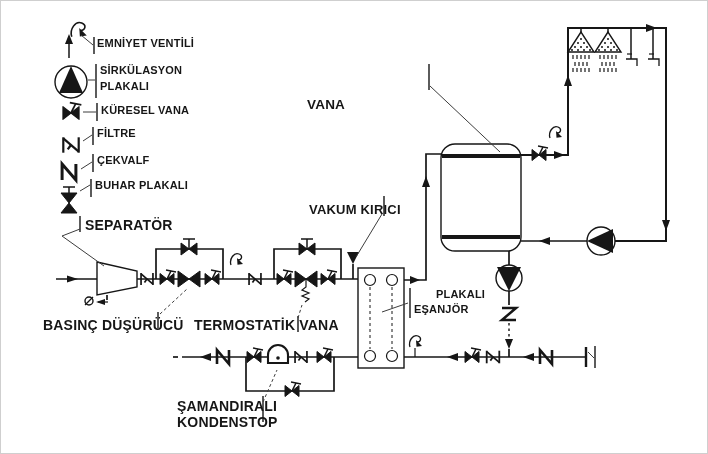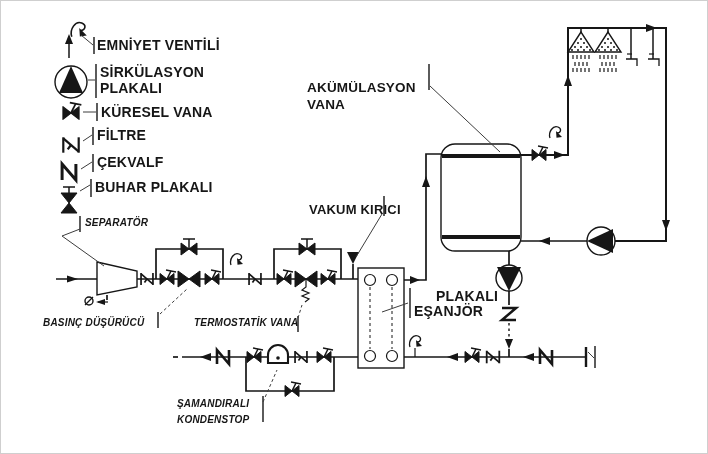--- a/index.html
+++ b/index.html
@@ -1,22 +1,22 @@
 <!DOCTYPE html>
 <html><head>
 <meta charset="utf-8">
 <style>
   html,body{margin:0;padding:0;background:#e8e8e8;}
   #stage{position:relative;width:708px;height:454px;background:#ffffff;overflow:hidden;
          font-family:"Liberation Sans", sans-serif;border:1px solid #cfcfcf;box-sizing:border-box;}
   #piping{position:absolute;left:0;top:0;}
   .lbl{position:absolute;font-weight:bold;color:#161616;white-space:nowrap;letter-spacing:.2px;line-height:1;}
-  .t13{font-size:14px;}
+  .t13{font-size:11px;}
   .t135{font-size:13.5px;}
-  .t11{font-size:10px;font-style:italic;}
+  .t11{font-size:14px;}
   .t105{font-size:13px;}
   
   .f{fill:#161616;stroke:none;}
   .fs{fill:#161616;stroke:#161616;stroke-width:1;stroke-linejoin:round;}
   .ws{fill:#ffffff;stroke:#161616;stroke-width:1.4;}
   .ws2{fill:#ffffff;stroke:#161616;stroke-width:2.1;}
   .s15{stroke:#161616;stroke-width:1.5;fill:none;}
   .s12{stroke:#161616;stroke-width:1.2;fill:none;}
   .s2{stroke:#161616;stroke-width:2;fill:none;}
   .ns26{stroke:#161616;stroke-width:2.6;fill:none;stroke-linejoin:miter;}
@@ -286,21 +286,20 @@
 
 <div class="lbl t13" style="left:96px;top:37px">EMNİYET VENTİLİ</div>
 <div class="lbl t13" style="left:99px;top:64px">SİRKÜLASYON</div>
 <div class="lbl t13" style="left:99px;top:80px">PLAKALI</div>
 <div class="lbl t13" style="left:100px;top:104px">KÜRESEL VANA</div>
 <div class="lbl t13" style="left:96px;top:127px">FİLTRE</div>
 <div class="lbl t13" style="left:96px;top:154px">ÇEKVALF</div>
 <div class="lbl t13" style="left:94px;top:179px">BUHAR PLAKALI</div>
 
 <div class="lbl t11" style="left:84px;top:217px">SEPARATÖR</div>
-<div class="lbl t135" style="left:306px;top:80px">AKÜMÜLASYON</div>
 <div class="lbl t135" style="left:306px;top:97px">VANA</div>
 <div class="lbl t105" style="left:308px;top:202px">VAKUM KIRICI</div>
 <div class="lbl t11" style="left:42px;top:317px">BASINÇ DÜŞÜRÜCÜ</div>
 <div class="lbl t11" style="left:193px;top:317px">TERMOSTATİK VANA</div>
 <div class="lbl t13" style="left:435px;top:288px">PLAKALI</div>
 <div class="lbl t13" style="left:413px;top:303px">EŞANJÖR</div>
 <div class="lbl t11" style="left:176px;top:398px">ŞAMANDIRALI</div>
 <div class="lbl t11" style="left:176px;top:414px">KONDENSTOP</div>
 
 </div>

